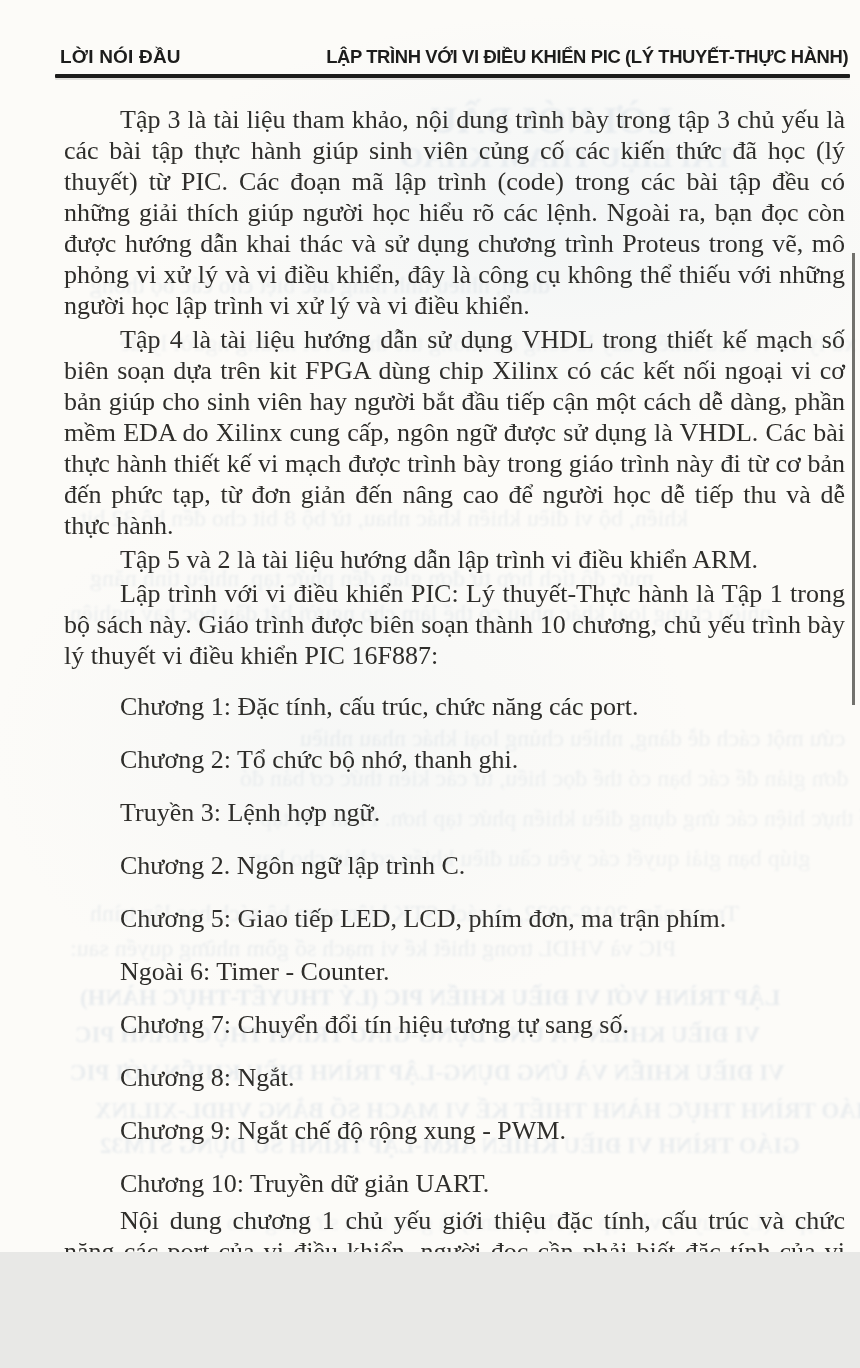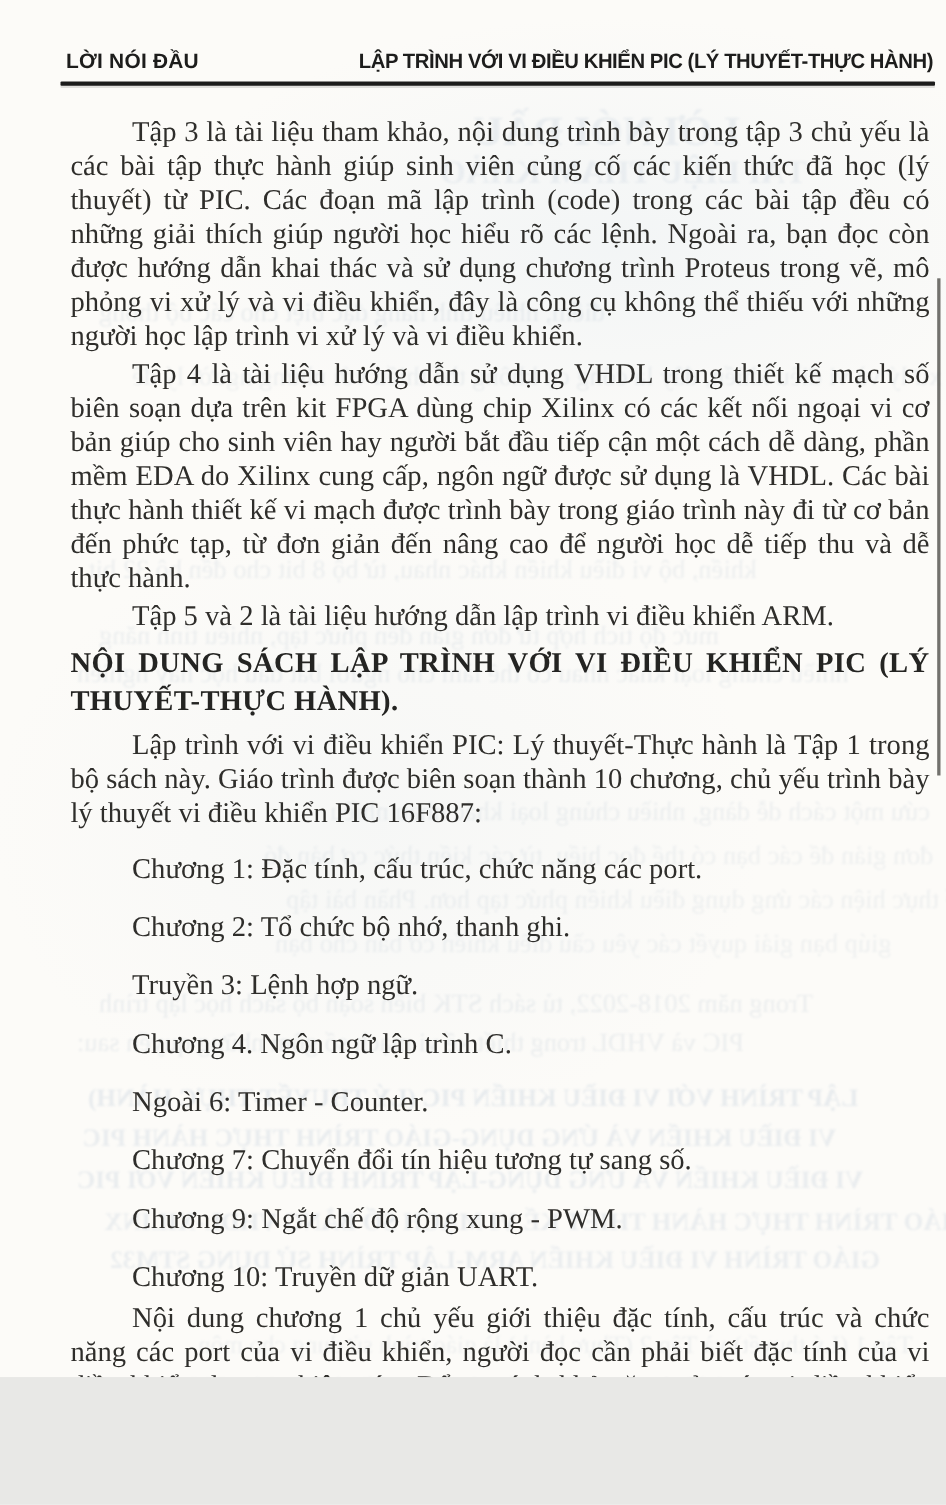--- a/index.html
+++ b/index.html
@@ -115,31 +115,32 @@
       <span class="h-left">LỜI NÓI ĐẦU</span>
       <span class="h-right">LẬP TRÌNH VỚI VI ĐIỀU KHIỂN PIC (LÝ THUYẾT-THỰC HÀNH)</span>
     </div>
     <div class="rule"></div>
 
     <div class="bodytext">
       <p>Tập 3 là tài liệu tham khảo, nội dung trình bày trong tập 3 chủ yếu là các bài tập thực hành giúp sinh viên củng cố các kiến thức đã học (lý thuyết) từ PIC. Các đoạn mã lập trình (code) trong các bài tập đều có những giải thích giúp người học hiểu rõ các lệnh. Ngoài ra, bạn đọc còn được hướng dẫn khai thác và sử dụng chương trình Proteus trong vẽ, mô phỏng vi xử lý và vi điều khiển, đây là công cụ không thể thiếu với những người học lập trình vi xử lý và vi điều khiển.</p>
       <p>Tập 4 là tài liệu hướng dẫn sử dụng VHDL trong thiết kế mạch số biên soạn dựa trên kit FPGA dùng chip Xilinx có các kết nối ngoại vi cơ bản giúp cho sinh viên hay người bắt đầu tiếp cận một cách dễ dàng, phần mềm EDA do Xilinx cung cấp, ngôn ngữ được sử dụng là VHDL. Các bài thực hành thiết kế vi mạch được trình bày trong giáo trình này đi từ cơ bản đến phức tạp, từ đơn giản đến nâng cao để người học dễ tiếp thu và dễ thực hành.</p>
       <p>Tập 5 và 2 là tài liệu hướng dẫn lập trình vi điều khiển ARM.</p>
 
-      <div class="section-heading">NỘI DUNG SÁCH LẬP TRÌNH VỚI VI ĐIỀU KHIỂN PIC (LÝ THUYẾT-THỰC HÀNH).</div>
 
       <p>Lập trình với vi điều khiển PIC: Lý thuyết-Thực hành là Tập 1 trong bộ sách này. Giáo trình được biên soạn thành 10 chương, chủ yếu trình bày lý thuyết vi điều khiển PIC 16F887:</p>
 
       <div class="chapters">
         <div class="chapter-item">Chương 1: Đặc tính, cấu trúc, chức năng các port.</div>
         <div class="chapter-item">Chương 2: Tổ chức bộ nhớ, thanh ghi.</div>
         <div class="chapter-item">Truyền 3: Lệnh hợp ngữ.</div>
-        <div class="chapter-item">Chương 4. Ngôn ngữ lập trình C.</div>
+        <div class="chapter-item">Chương 2. Ngôn ngữ lập trình C.</div>
+        <div class="chapter-item">Chương 5: Giao tiếp LED, LCD, phím đơn, ma trận phím.</div>
         <div class="chapter-item">Ngoài 6: Timer - Counter.</div>
         <div class="chapter-item">Chương 7: Chuyển đổi tín hiệu tương tự sang số.</div>
+        <div class="chapter-item">Chương 8: Ngắt.</div>
         <div class="chapter-item">Chương 9: Ngắt chế độ rộng xung - PWM.</div>
         <div class="chapter-item">Chương 10: Truyền dữ giản UART.</div>
       </div>
 
       <p>Nội dung chương 1 chủ yếu giới thiệu đặc tính, cấu trúc và chức năng các port của vi điều khiển, người đọc cần phải biết đặc tính của vi điều khiển đang nghiên cứu. Để so sánh khả năng của các vi điều khiển khác nhau ta phải dựa vào đặc tính. Phần cấu trúc bên trong cho bạn biết được tổ chức, mối quan hệ giữa các khối với nhau, chức năng của từng khối. Bạn phải biết tên, ký hiệu đặt tên cho từng port, chức năng của từng port để giúp bạn sử dụng port kết nối đúng với các đối tượng điều khiển.</p>
     </div>
 
     <div class="footer">4</div>
 
     <div class="scan-line-right"></div>

